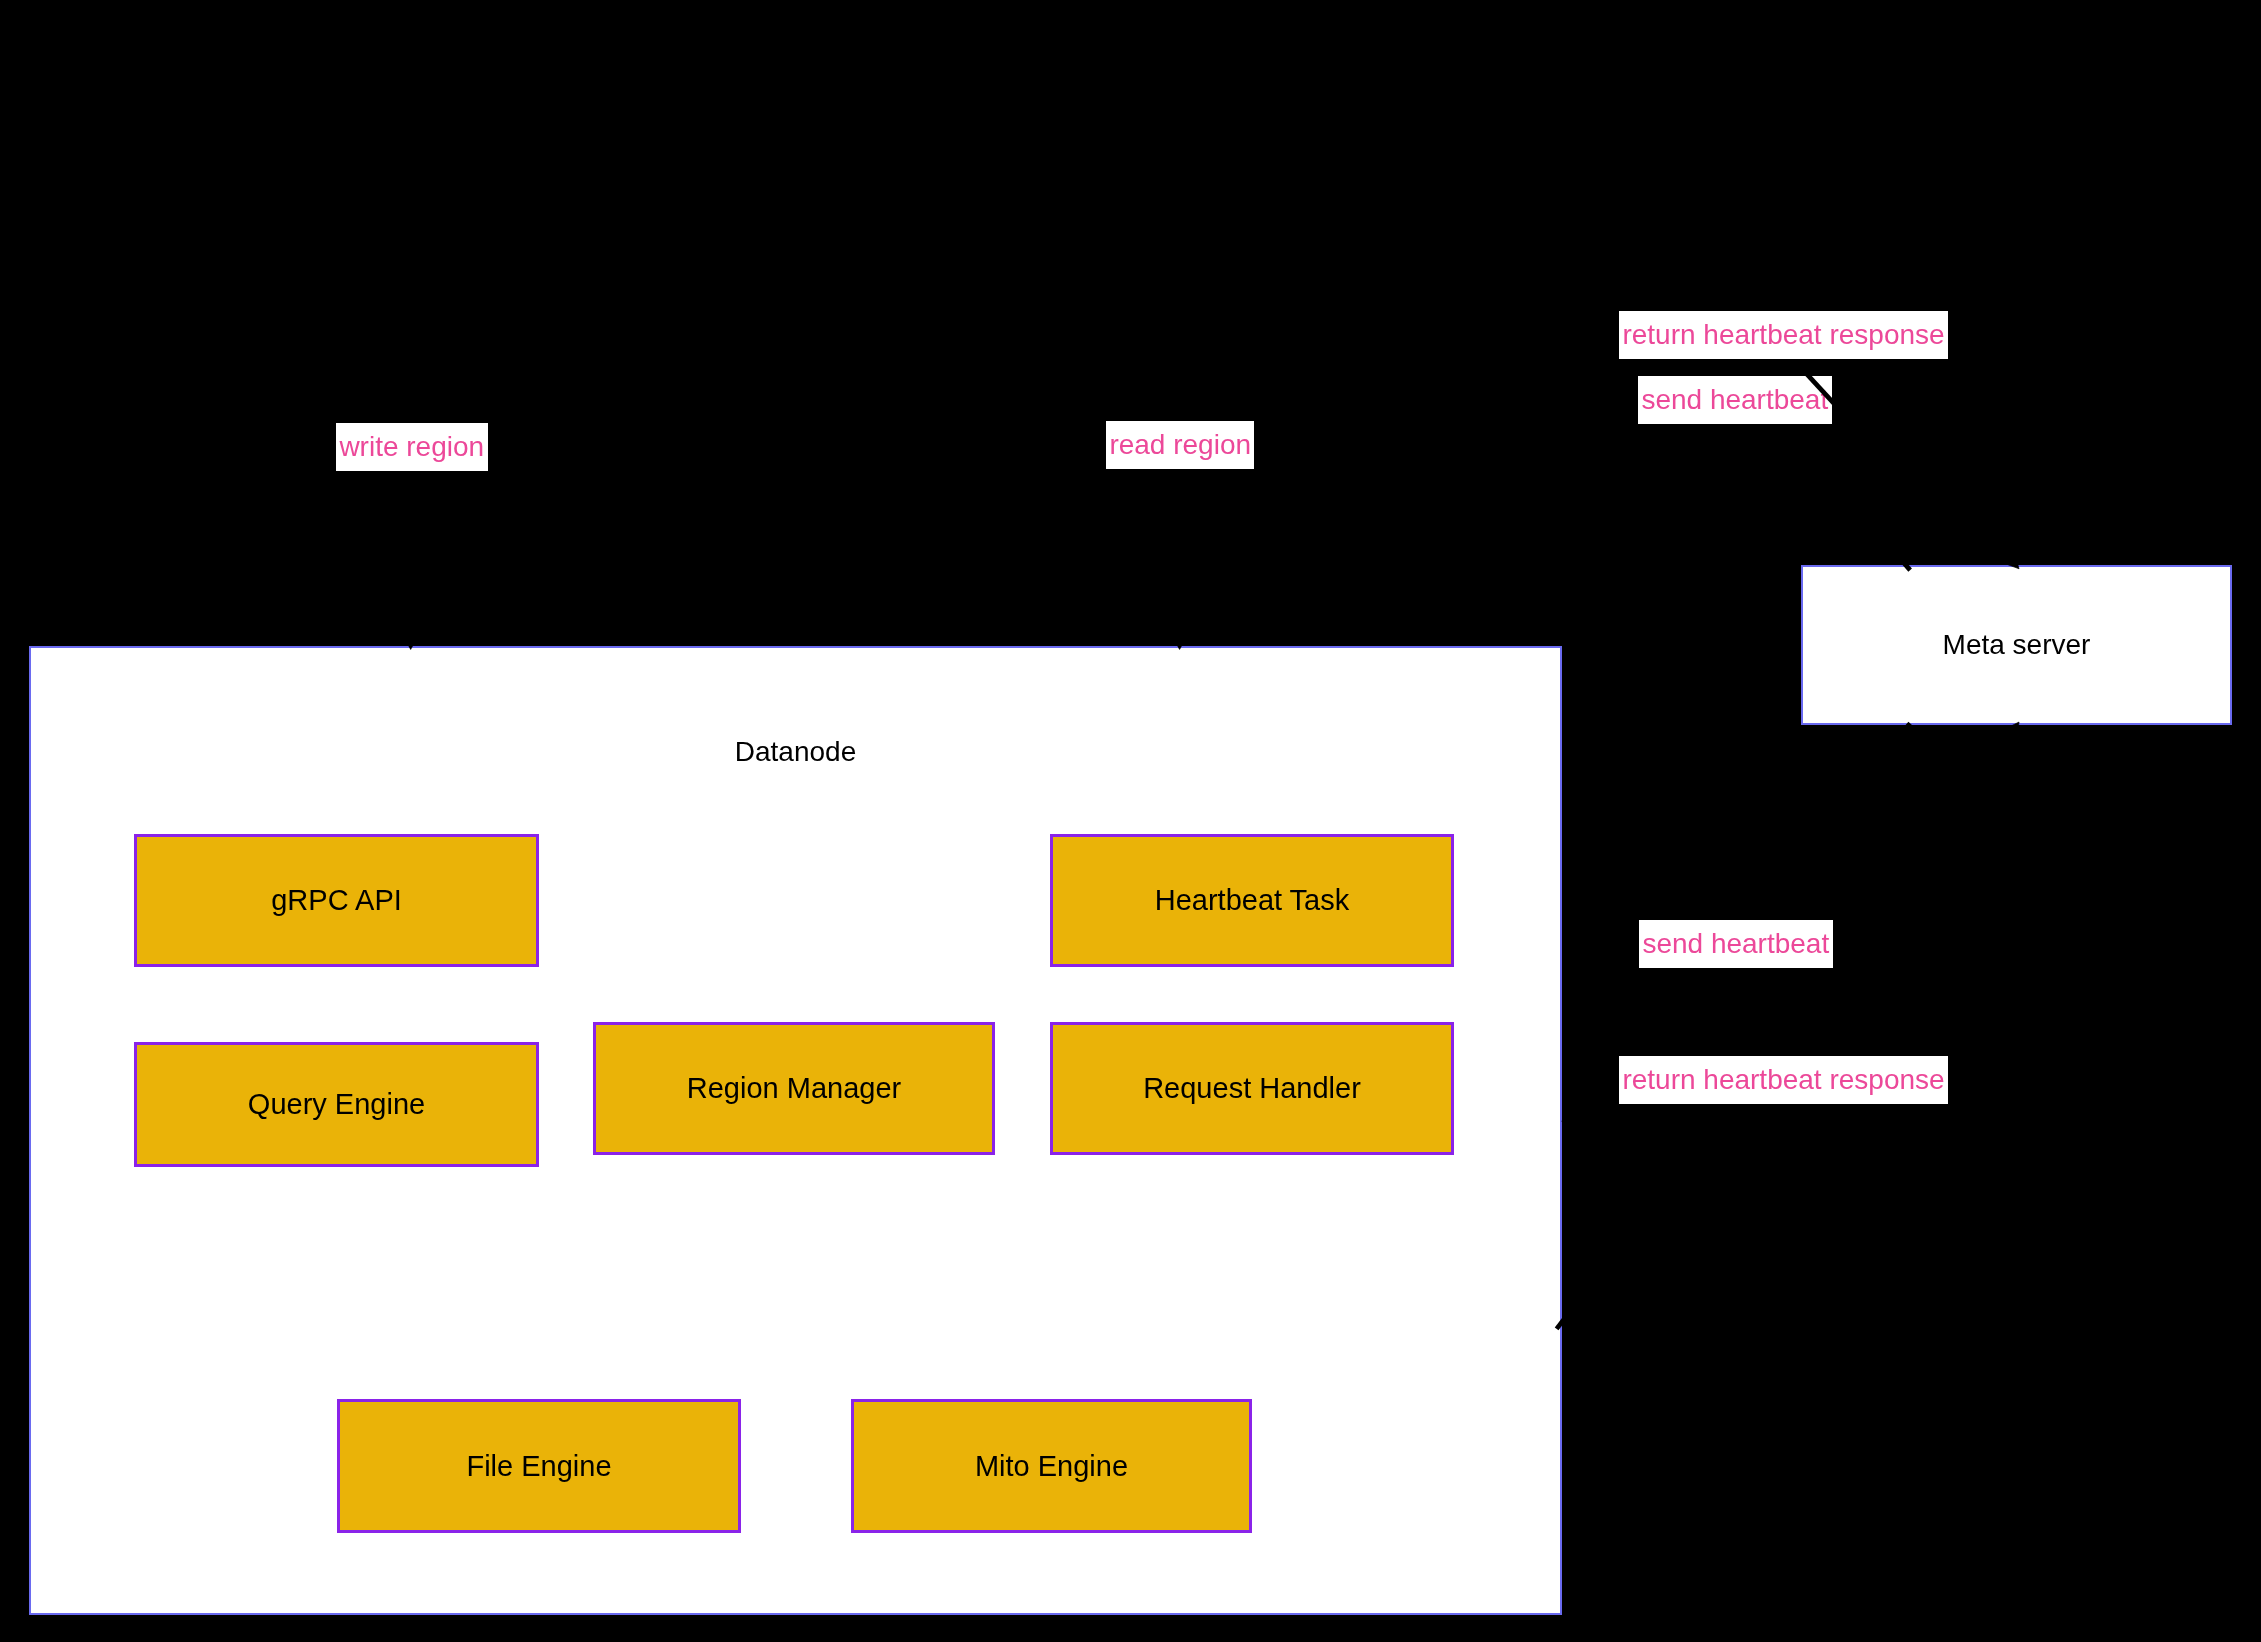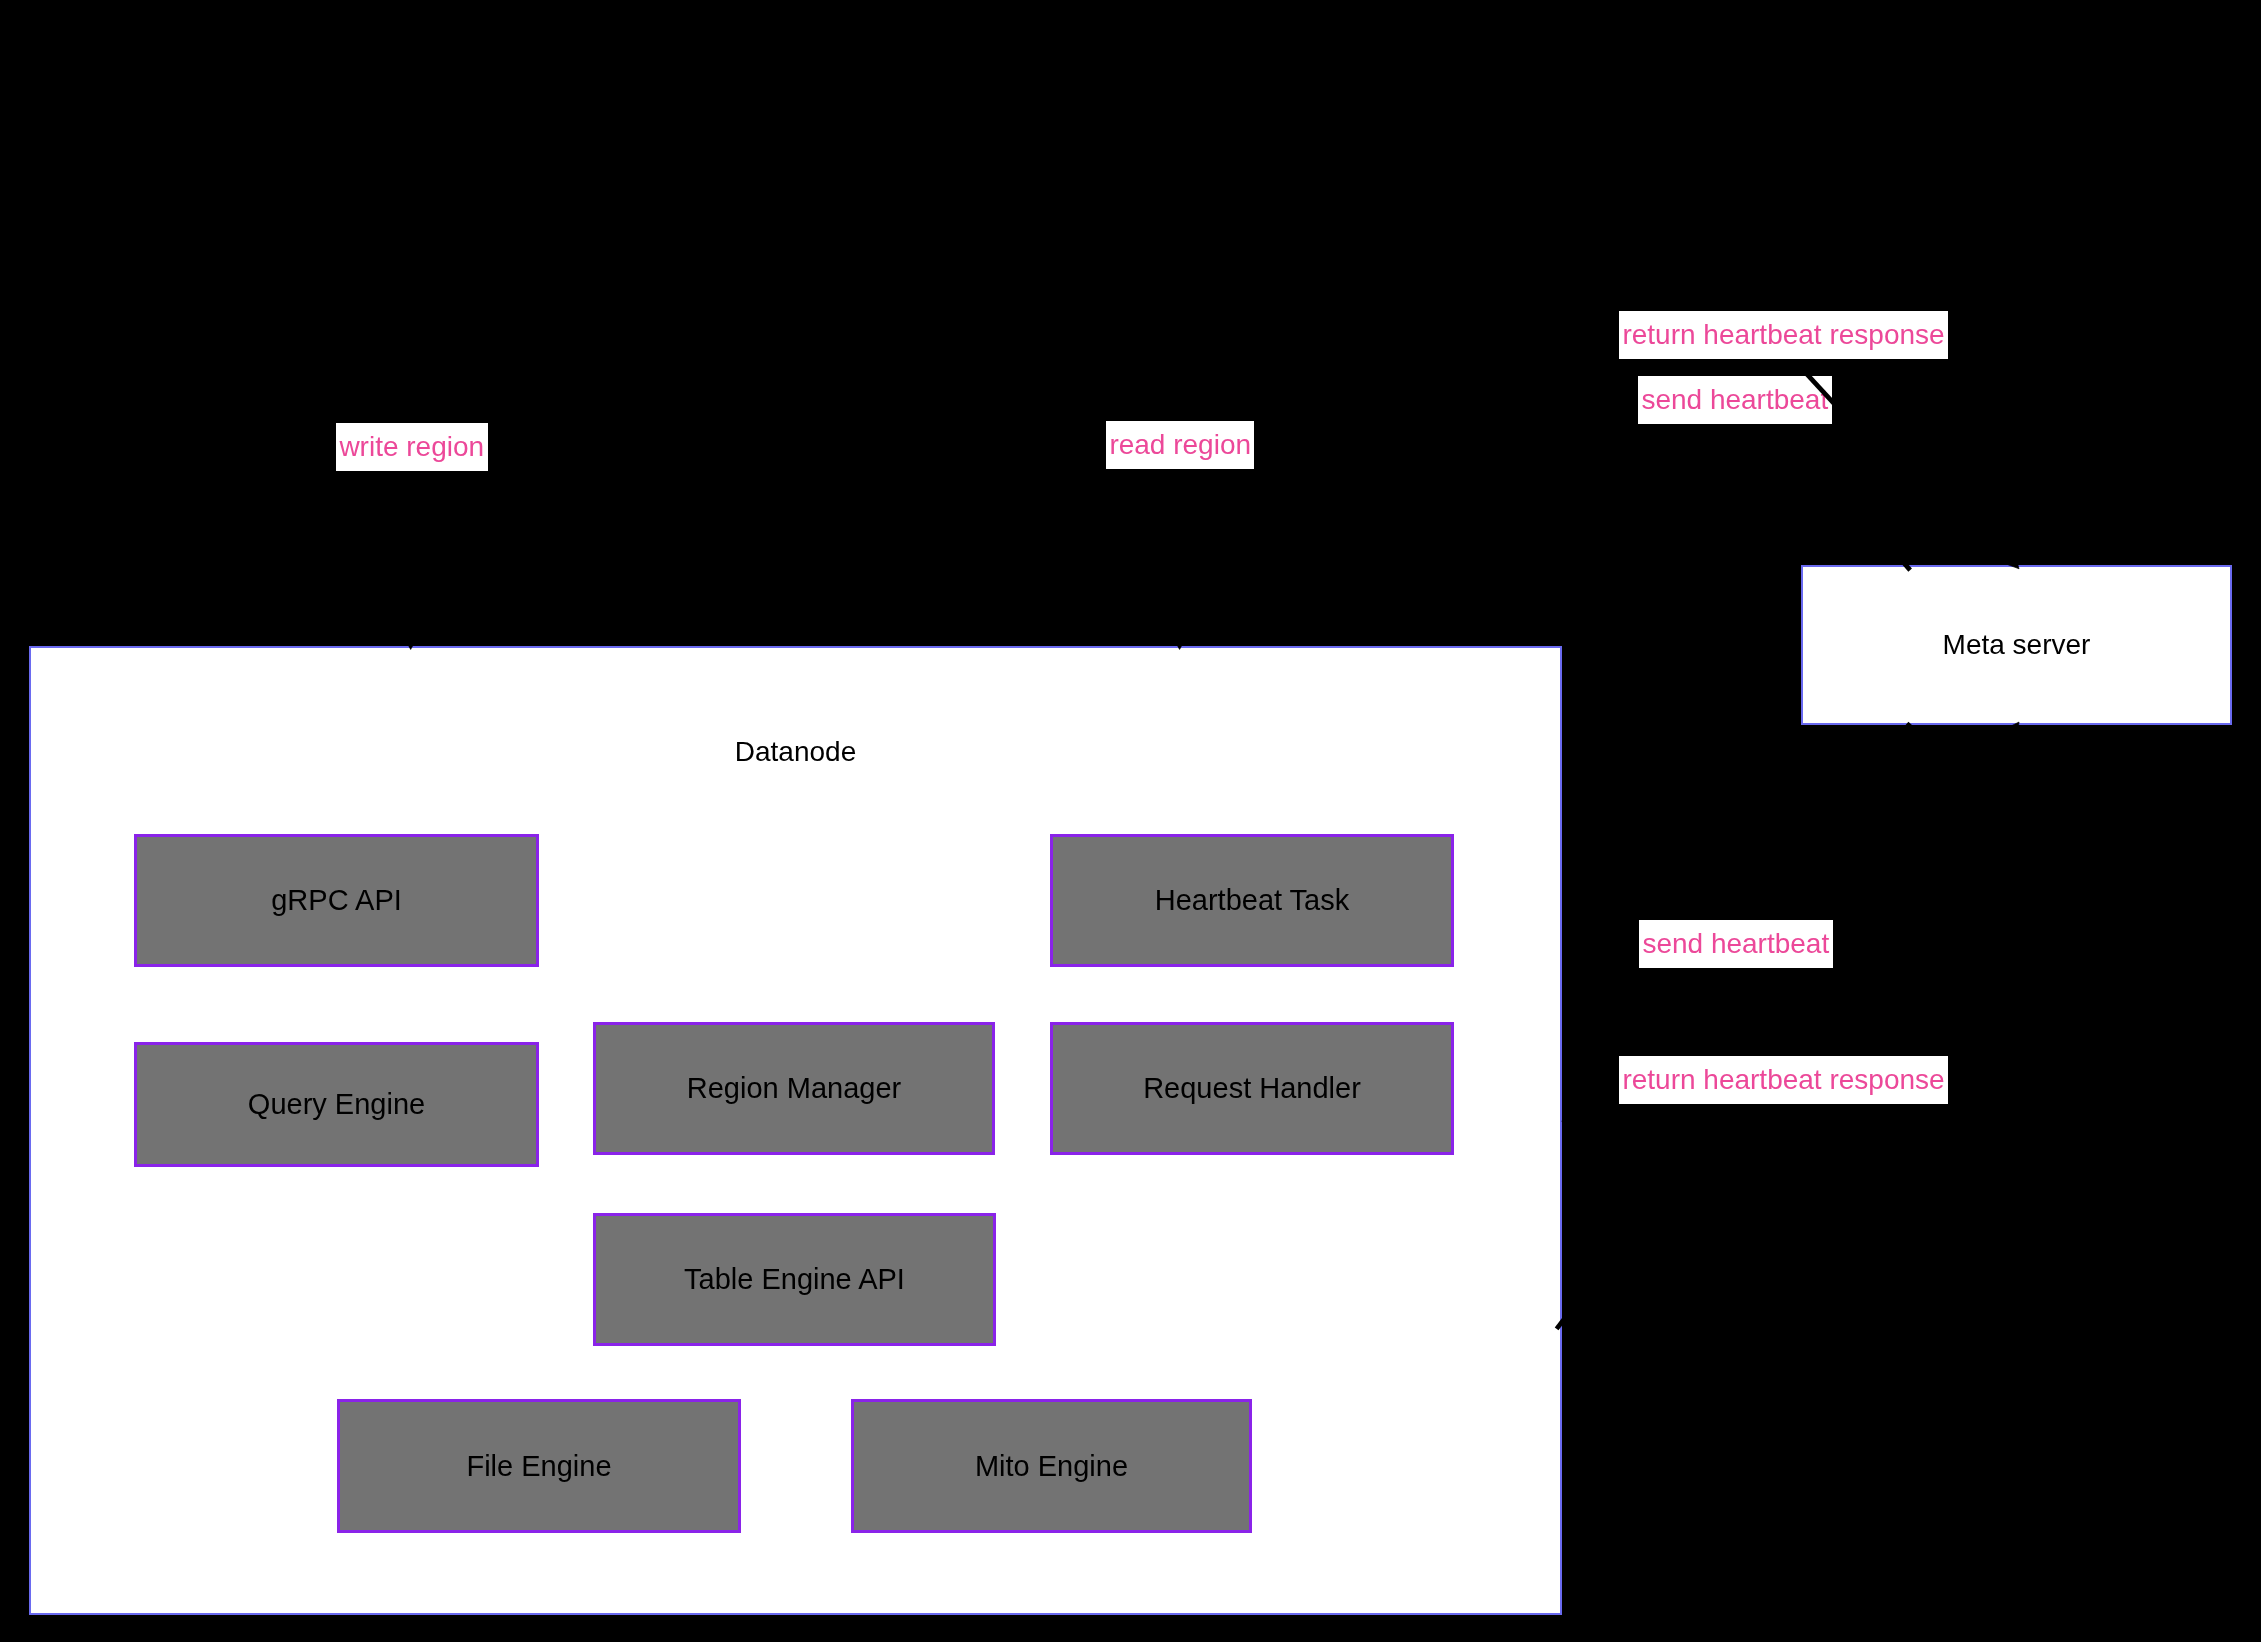--- a/index.html
+++ b/index.html
@@ -34,21 +34,21 @@
     position: absolute;
     left: 0;
     top: 88px;
     width: 100%;
     text-align: center;
     font-size: 28px;
   }
   .subnode {
     position: absolute;
     box-sizing: border-box;
-    background: #737373;
+    background: #eab308;
     border: 3.4px solid #8a23e9;
     display: flex;
     align-items: center;
     justify-content: center;
     font-size: 29px;
     z-index: 2;
   }
   #arrow-layer {
     position: absolute;
     left: 0;
@@ -97,23 +97,20 @@
   </div>
   <div class="subnode" style="left:134px; top:1022px; width:405px; height:125px;margin-top:20px;">
     <span>Query Engine</span>
   </div>
   <div class="subnode" style="left:593px; top:1022px; width:402px; height:133px;">
     <span>Region Manager</span>
   </div>
   <div class="subnode" style="left:1050px; top:1022px; width:404px; height:133px;">
     <span>Request Handler</span>
   </div>
-  <div class="subnode" style="left:593px; top:1213px; width:403px; height:133px;">
-    <span>Table Engine API</span>
-  </div>
   <div class="subnode" style="left:337px; top:1399px; width:404px; height:134px;justify-content:center;">
     <span>File Engine</span>
   </div>
   <div class="subnode" style="left:851px; top:1399px; width:401px; height:134px;">
     <span>Mito Engine</span>
   </div>
 
   <svg id="arrow-layer" width="2261" height="1643" viewBox="0 0 3364 2444">
     <g stroke="#000000" fill="#000000">
       <line x1="611" y1="316" x2="611" y2="946" stroke-width="7"></line>

